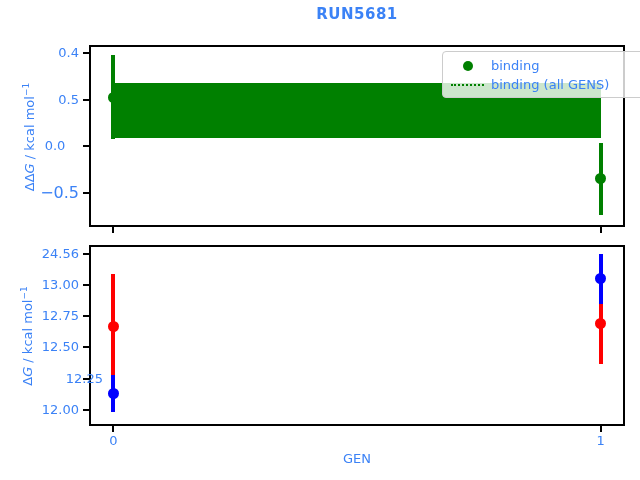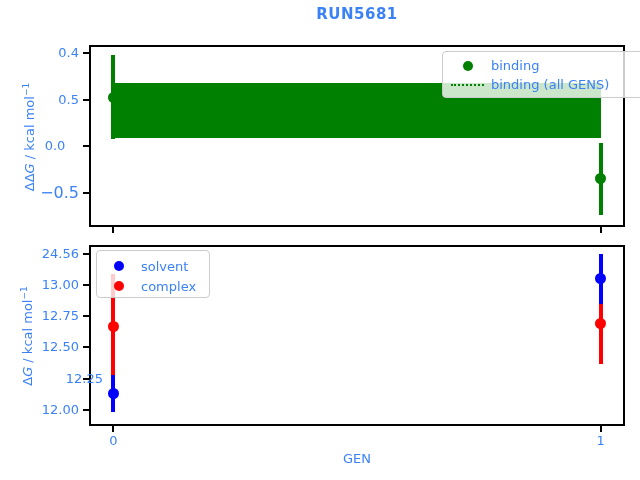--- a/index.html
+++ b/index.html
@@ -111,28 +111,14 @@
       <span class="llabel">binding</span>
     </div>
     <div class="lrow">
       <span class="lhandle">
         <span class="lline"></span>
       </span>
       <span class="llabel">binding (all GENS)</span>
     </div>
   </div>
 
-  <div class="legend" id="legend1">
-    <div class="lrow">
-      <span class="lhandle">
-        <span class="ldot blue"></span>
-      </span>
-      <span class="llabel">solvent</span>
-    </div>
-    <div class="lrow">
-      <span class="lhandle">
-        <span class="ldot red"></span>
-      </span>
-      <span class="llabel">complex</span>
-    </div>
-  </div>
 
 </div>
 
 </body></html>

